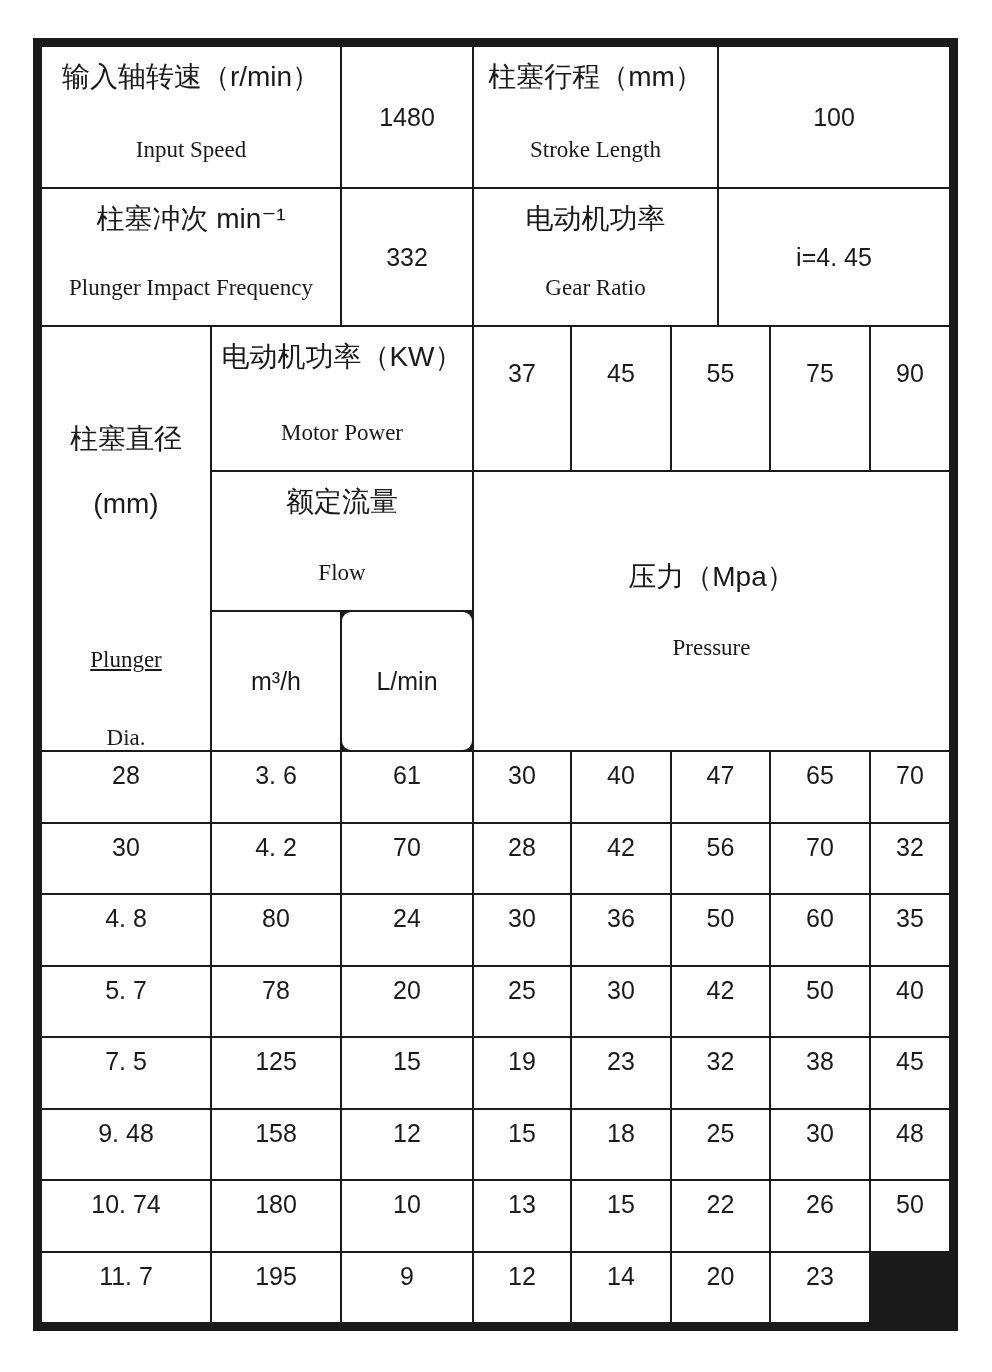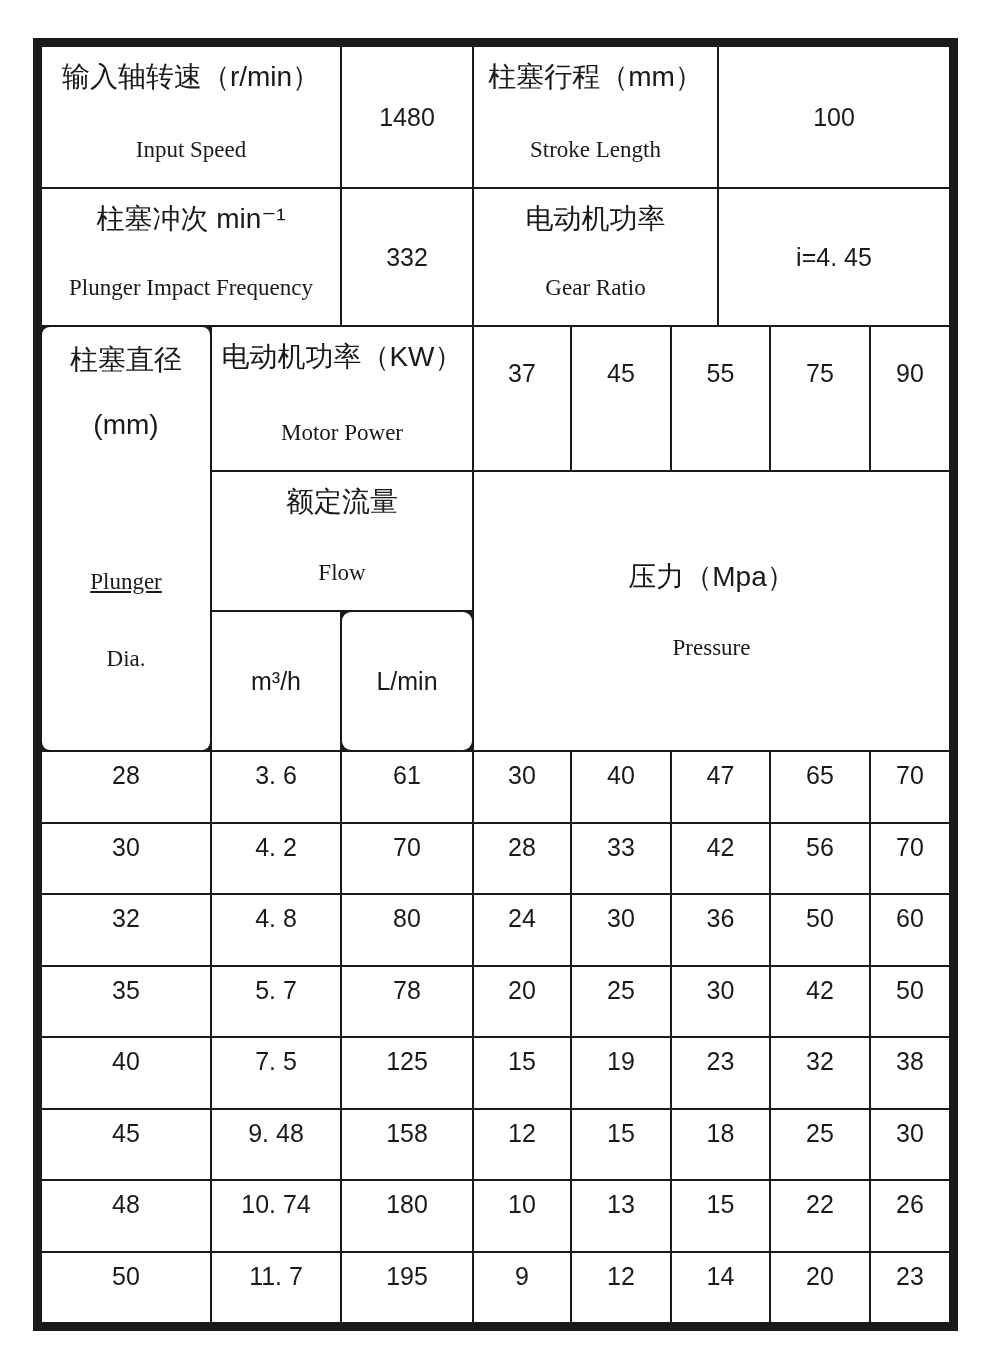--- a/index.html
+++ b/index.html
@@ -42,23 +42,22 @@
   
   .hdr2 {
     flex-direction: column;
     justify-content: space-between;
     padding: 15px 4px 25px;
   }
   
   .plunger-cell {
     grid-column: 1; grid-row: 1 / 4;
     flex-direction: column;
-    justify-content: flex-start;
+    justify-content: flex-end;
     padding-top: 18px;
-    border-radius: 8px;
   }
   .plunger-cell .u   { margin-top: 34px; }
   .plunger-cell .e1  { margin-top: 128px; text-decoration: underline; }
   .plunger-cell .e2  { margin-top: 52px; }
 
   .motor-hdr   { grid-column: 2 / 4; grid-row: 1; }
   .flow-hdr    { grid-column: 2 / 4; grid-row: 2; }
   .pressure-cell {
     grid-column: 4 / 9; grid-row: 2 / 4;
     flex-direction: column;
@@ -136,21 +135,20 @@
       <div class="c num data-cell">61</div>
       <div class="c num data-cell">30</div>
       <div class="c num data-cell">40</div>
       <div class="c num data-cell">47</div>
       <div class="c num data-cell">65</div>
       <div class="c num data-cell">70</div>
       <div class="c num data-cell">30</div>
       <div class="c num data-cell">4. 2</div>
       <div class="c num data-cell">70</div>
       <div class="c num data-cell">28</div>
-      <div class="c num data-cell">33</div>
       <div class="c num data-cell">42</div>
       <div class="c num data-cell">56</div>
       <div class="c num data-cell">70</div>
       <div class="c num data-cell">32</div>
       <div class="c num data-cell">4. 8</div>
       <div class="c num data-cell">80</div>
       <div class="c num data-cell">24</div>
       <div class="c num data-cell">30</div>
       <div class="c num data-cell">36</div>
       <div class="c num data-cell">50</div>

